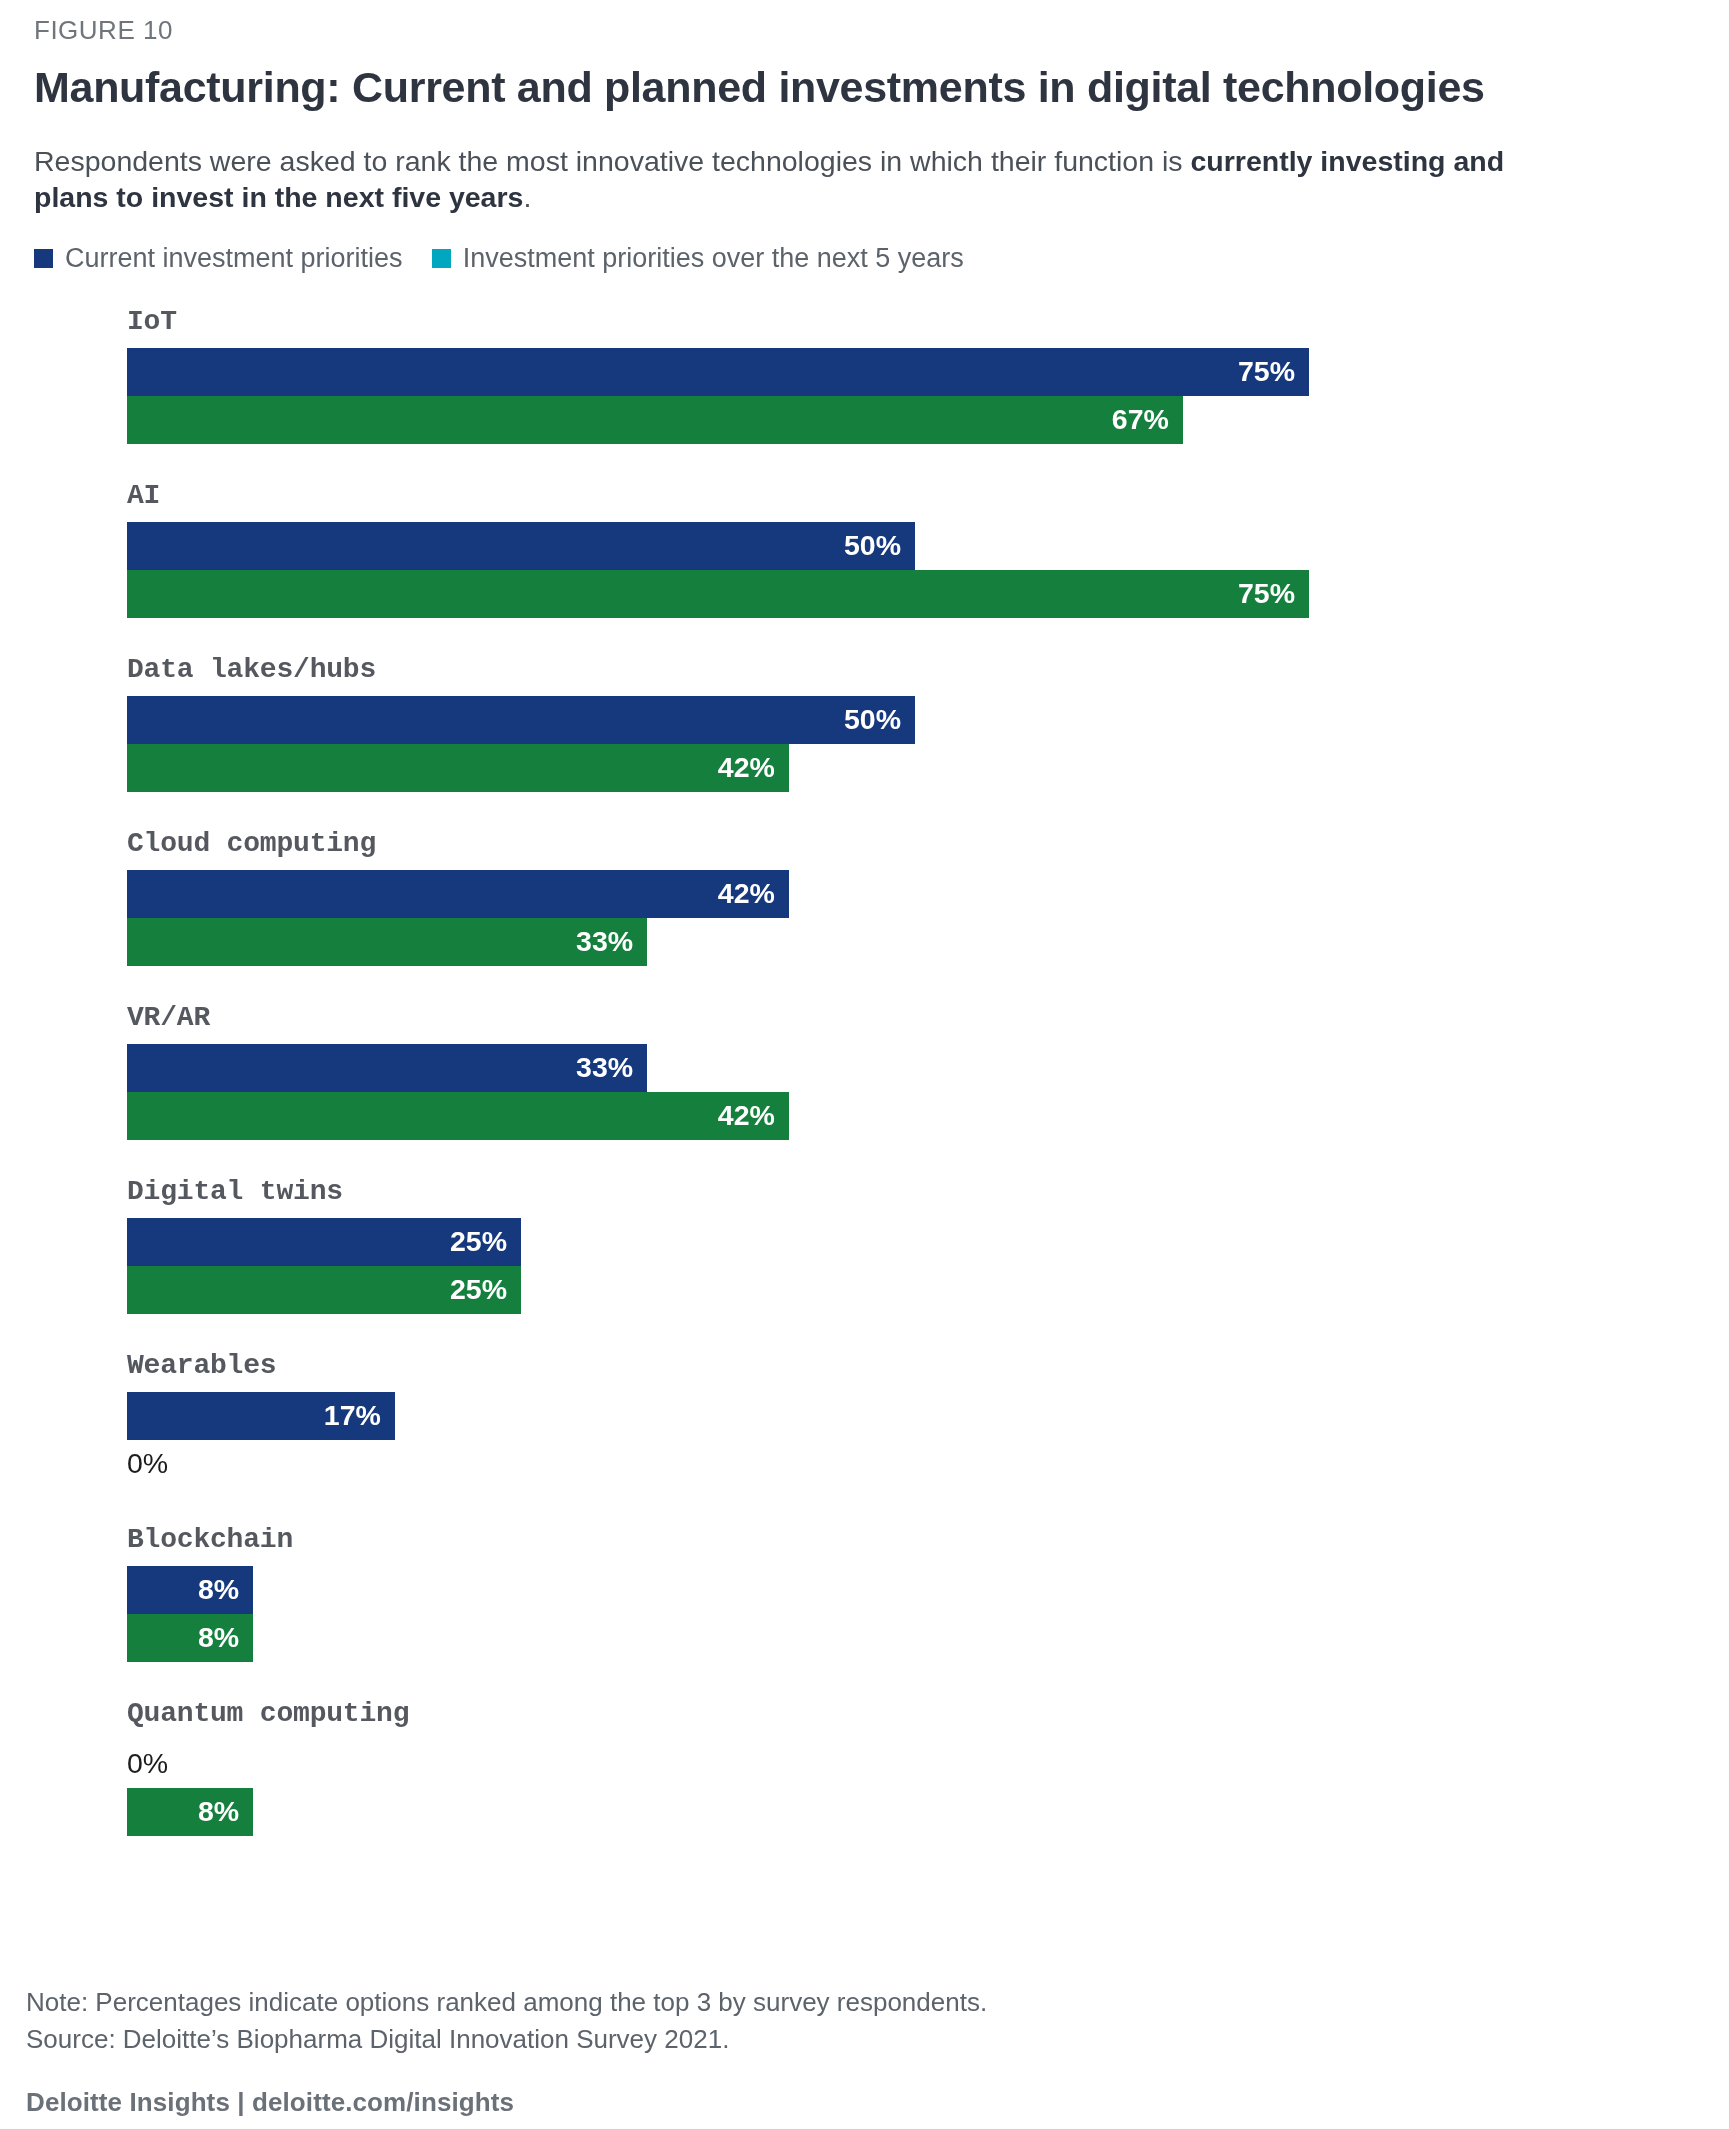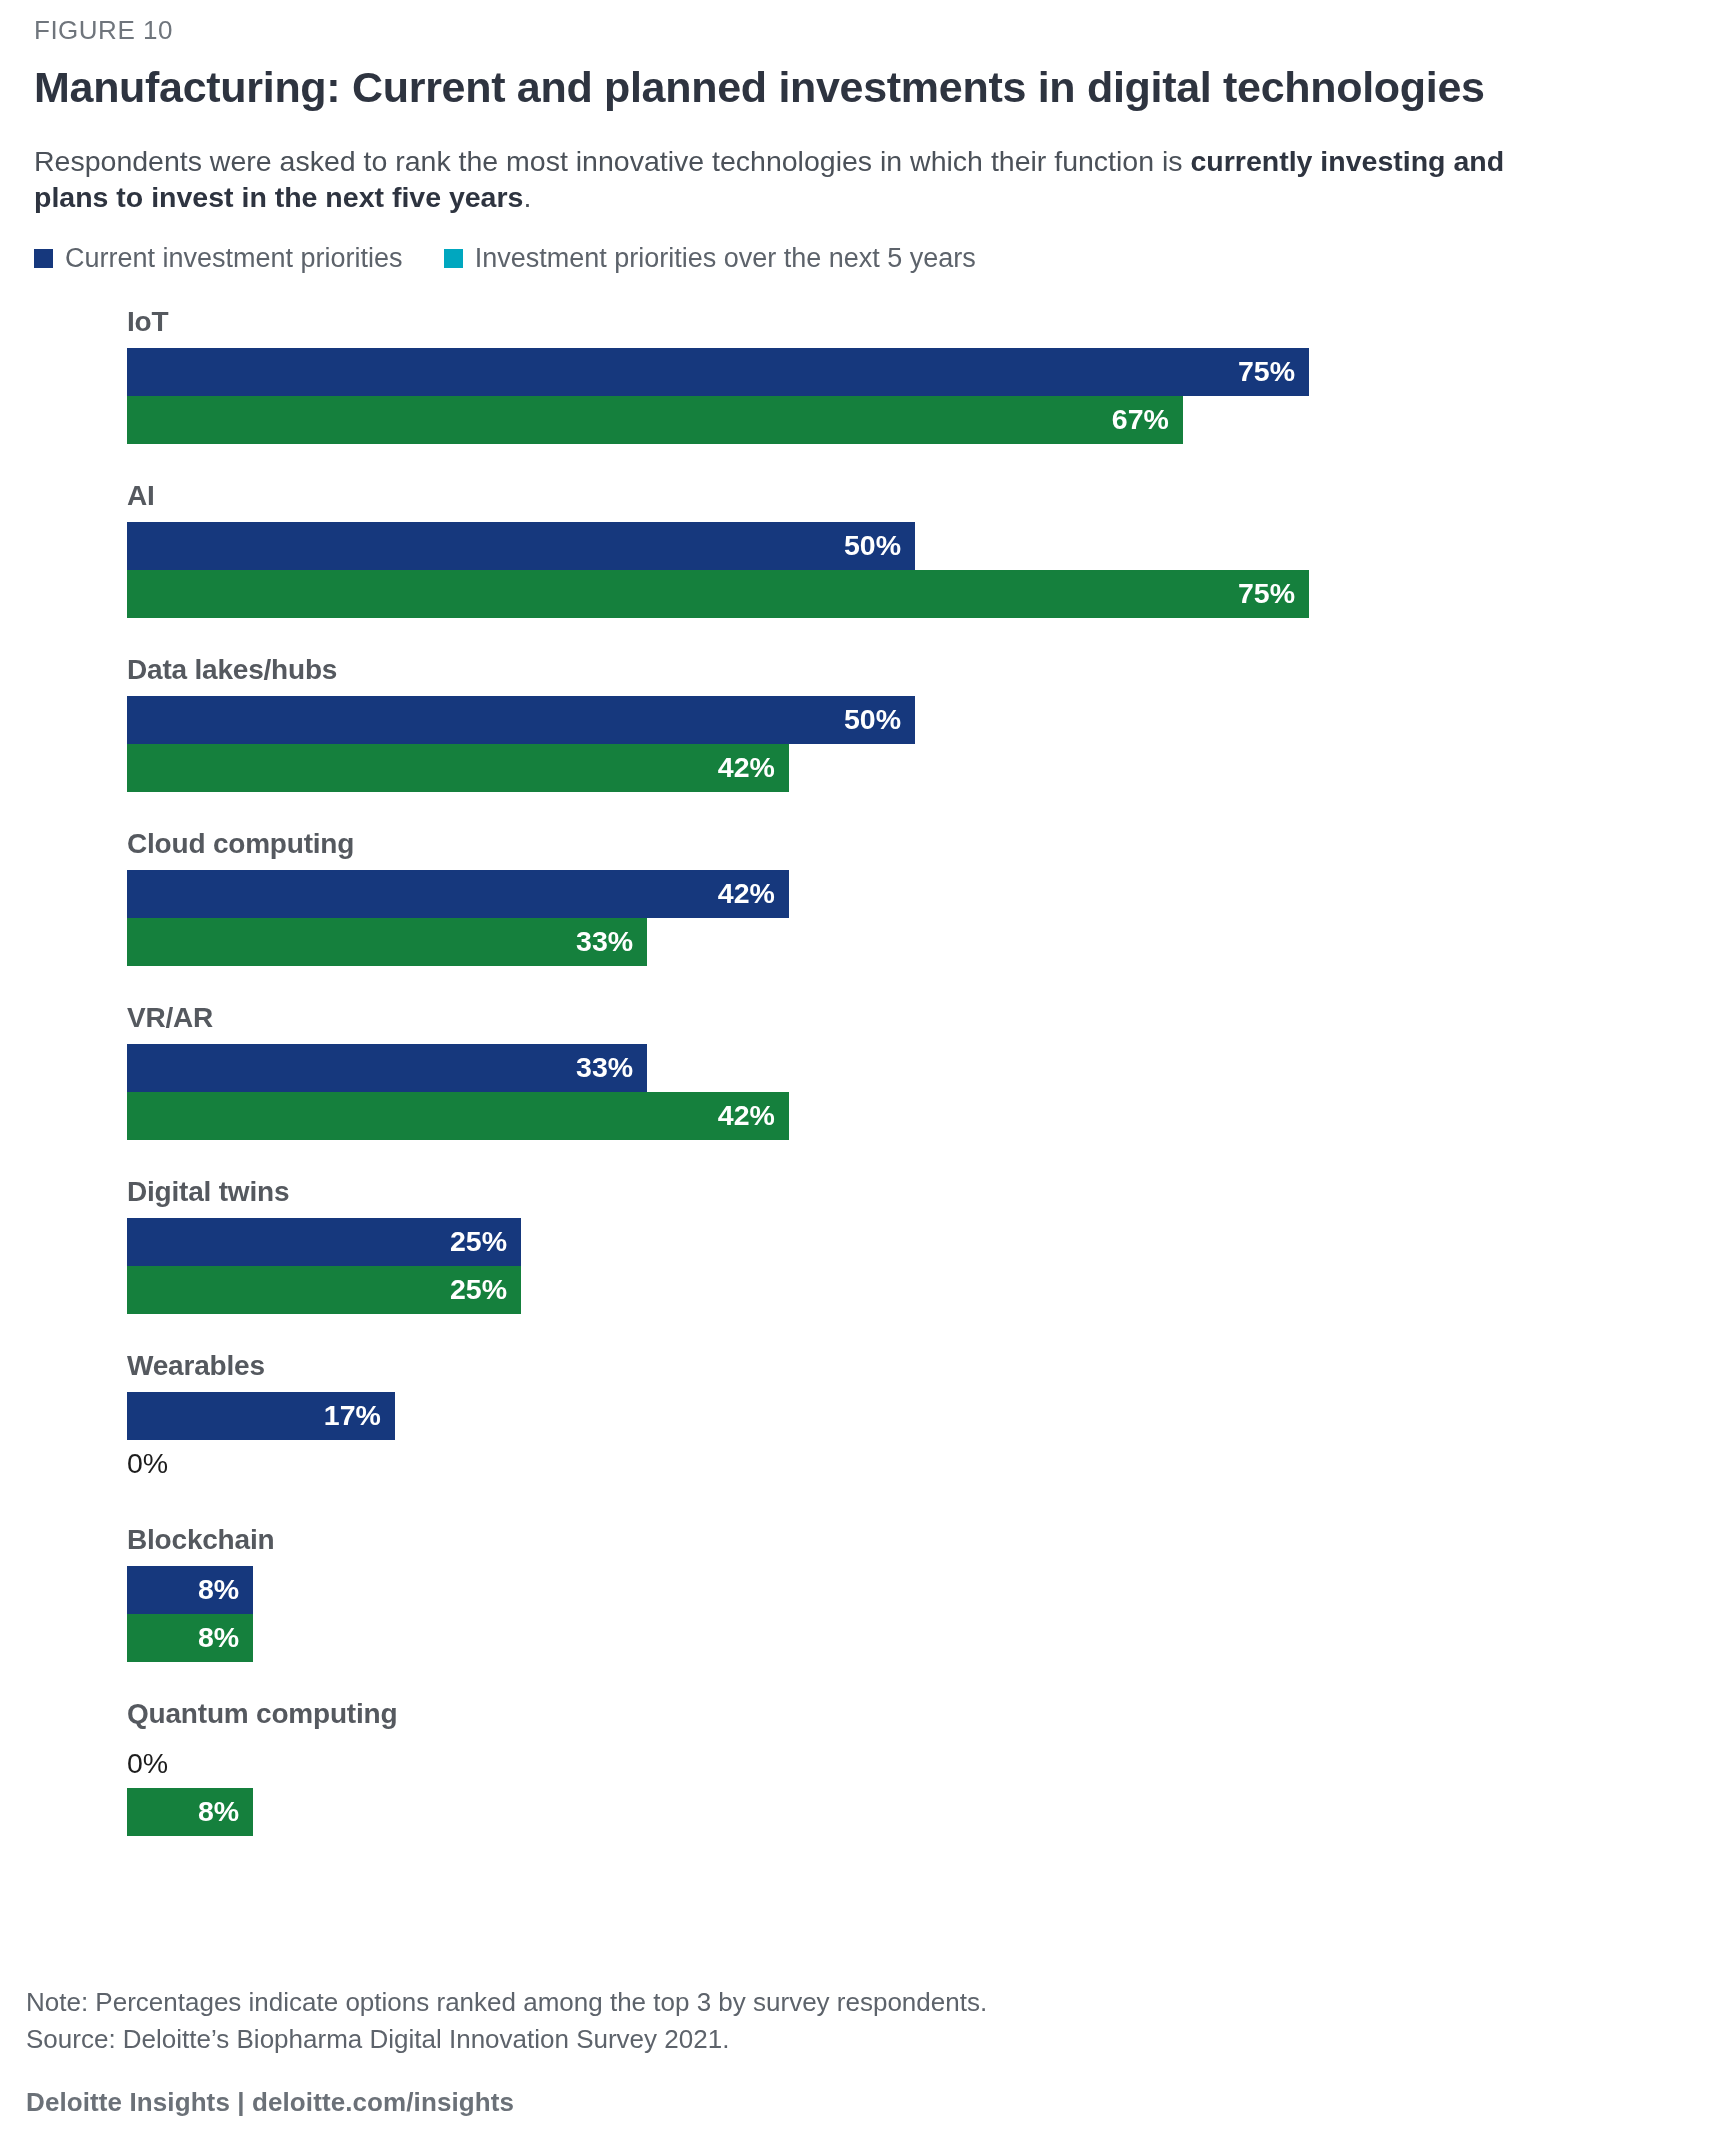--- a/index.html
+++ b/index.html
@@ -53,21 +53,21 @@
   .figure-subtitle .emph {
     font-weight: 700;
     color: #2e3440;
   }
 
   
   .legend {
     display: flex;
     align-items: center;
     margin-top: 29px;
-    gap: 41px;
+    gap: 29px;
   }
   .legend-item {
     display: flex;
     align-items: center;
     gap: 12px;
   }
   .legend-swatch {
     width: 19px;
     height: 19px;
     flex: 0 0 auto;
@@ -95,20 +95,21 @@
   }
   .cat-group:last-child { margin-bottom: 0; }
 
   .cat-label {
     font-size: 28px;
     font-weight: 700;
     color: #55595f;
     line-height: 1;
     margin-bottom: 12px;
     letter-spacing: -0.2px;
+    font-family: Liberation Mono, monospace;
   }
 
   .bar-row {
     position: relative;
     height: 48px;
     display: flex;
     align-items: center;
   }
   .bar-row + .bar-row { margin-top: 0px; }
 

